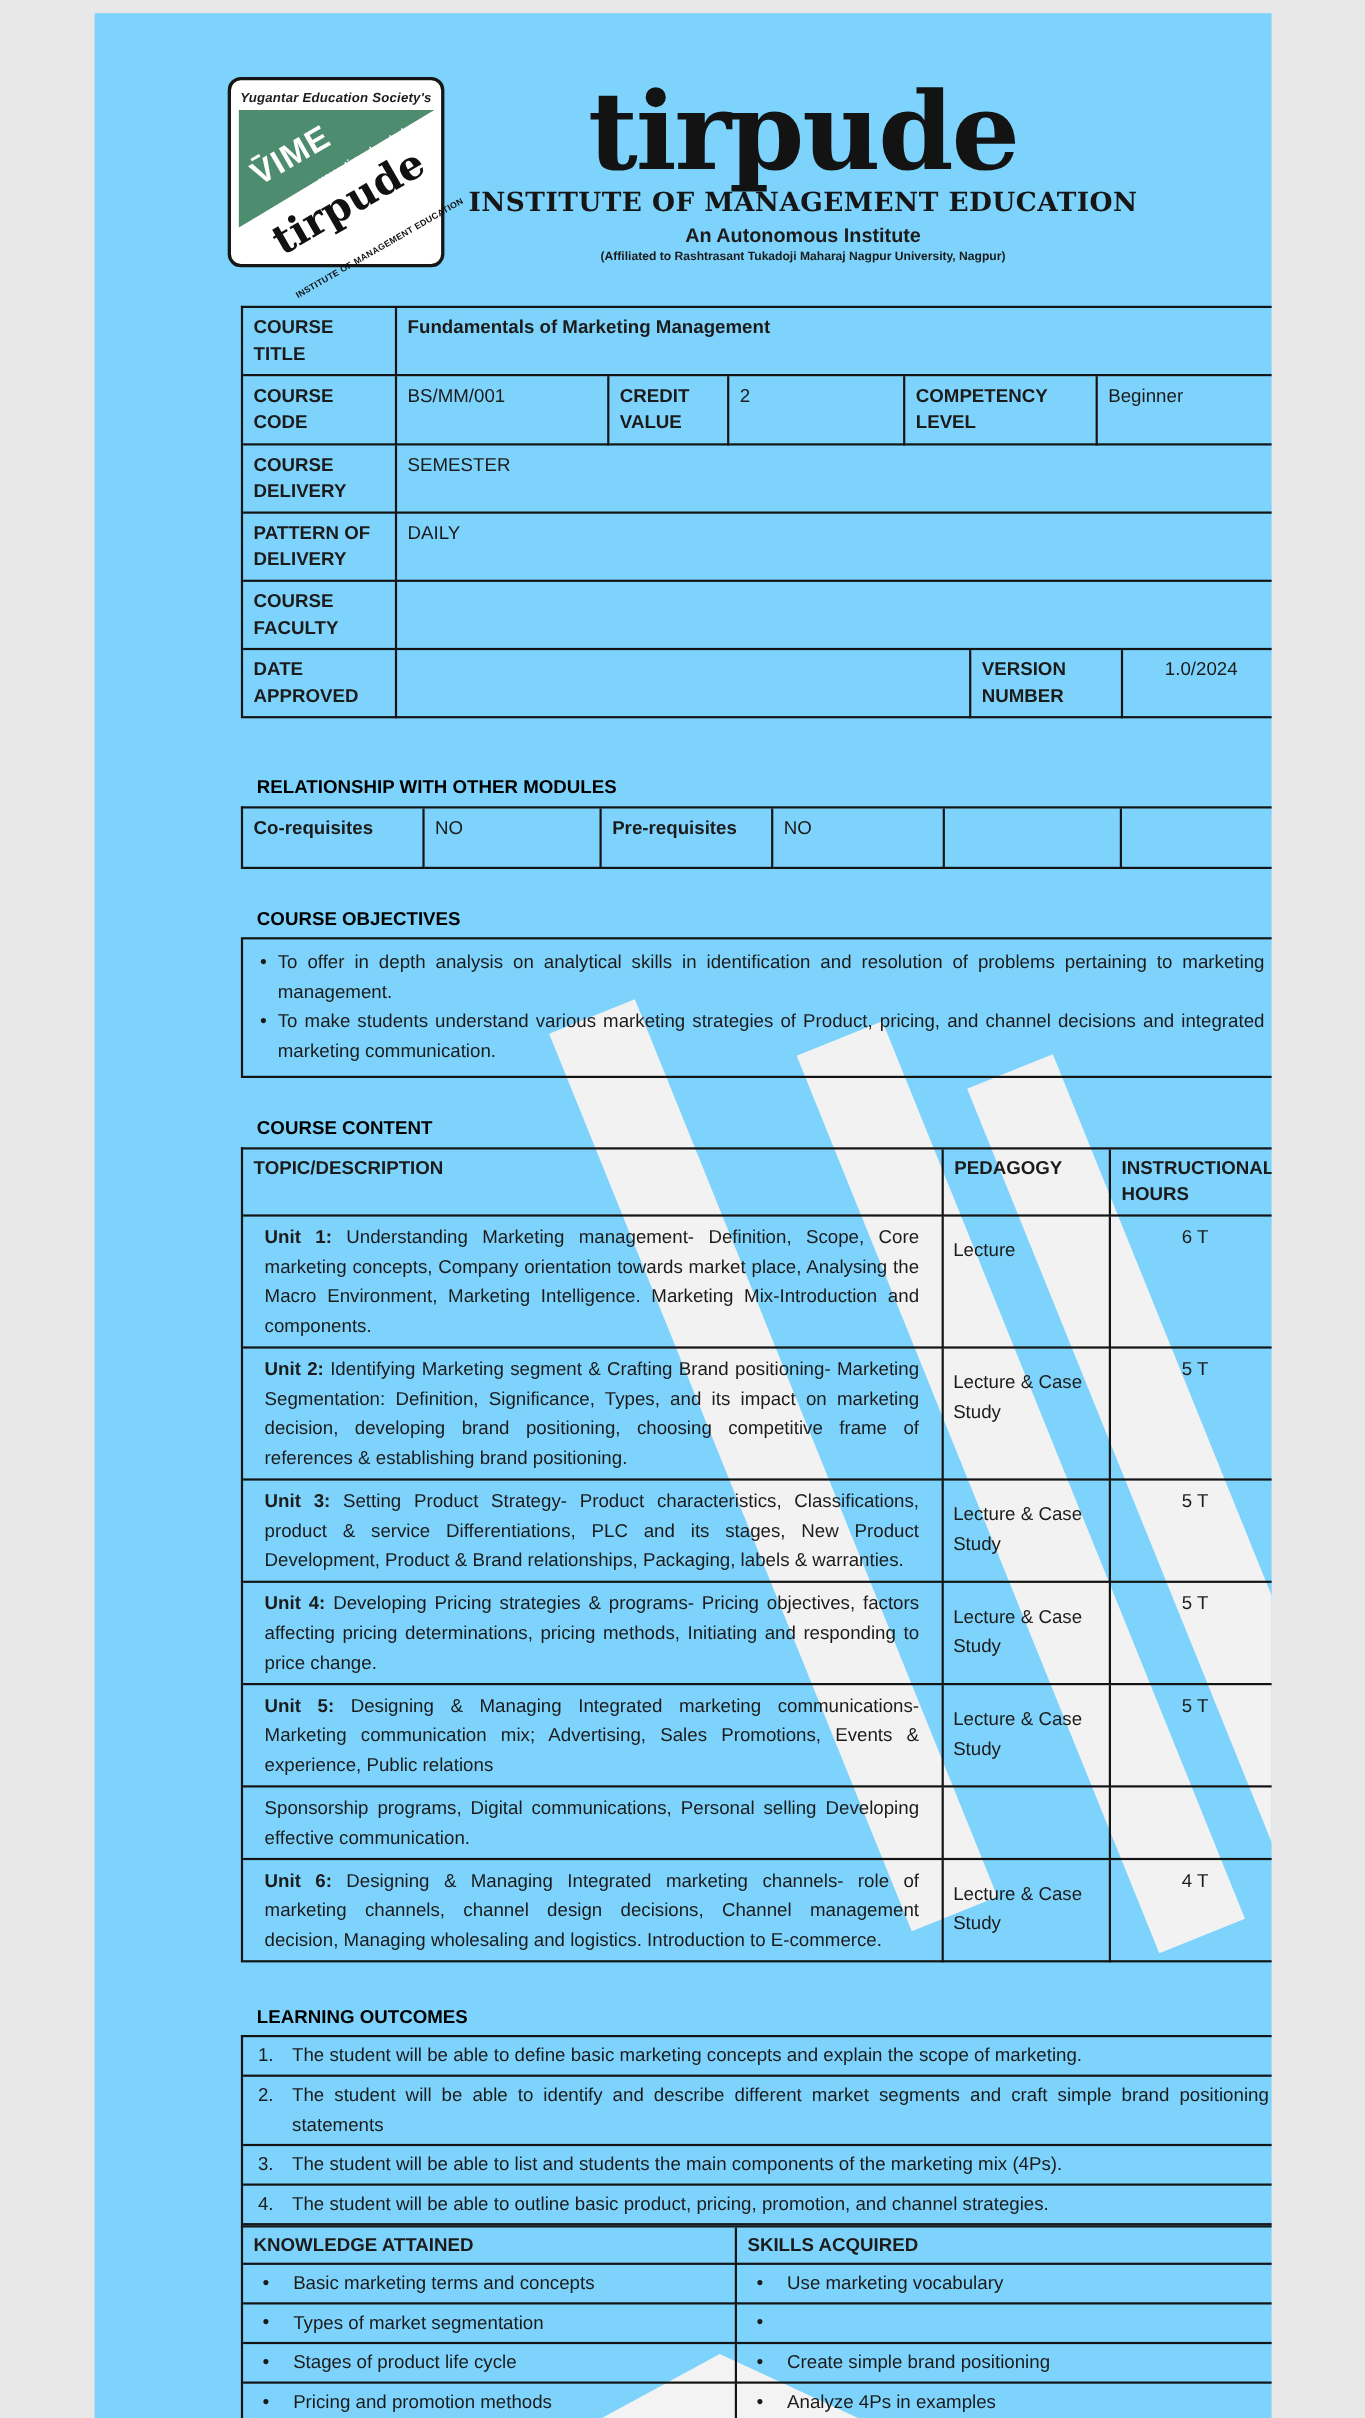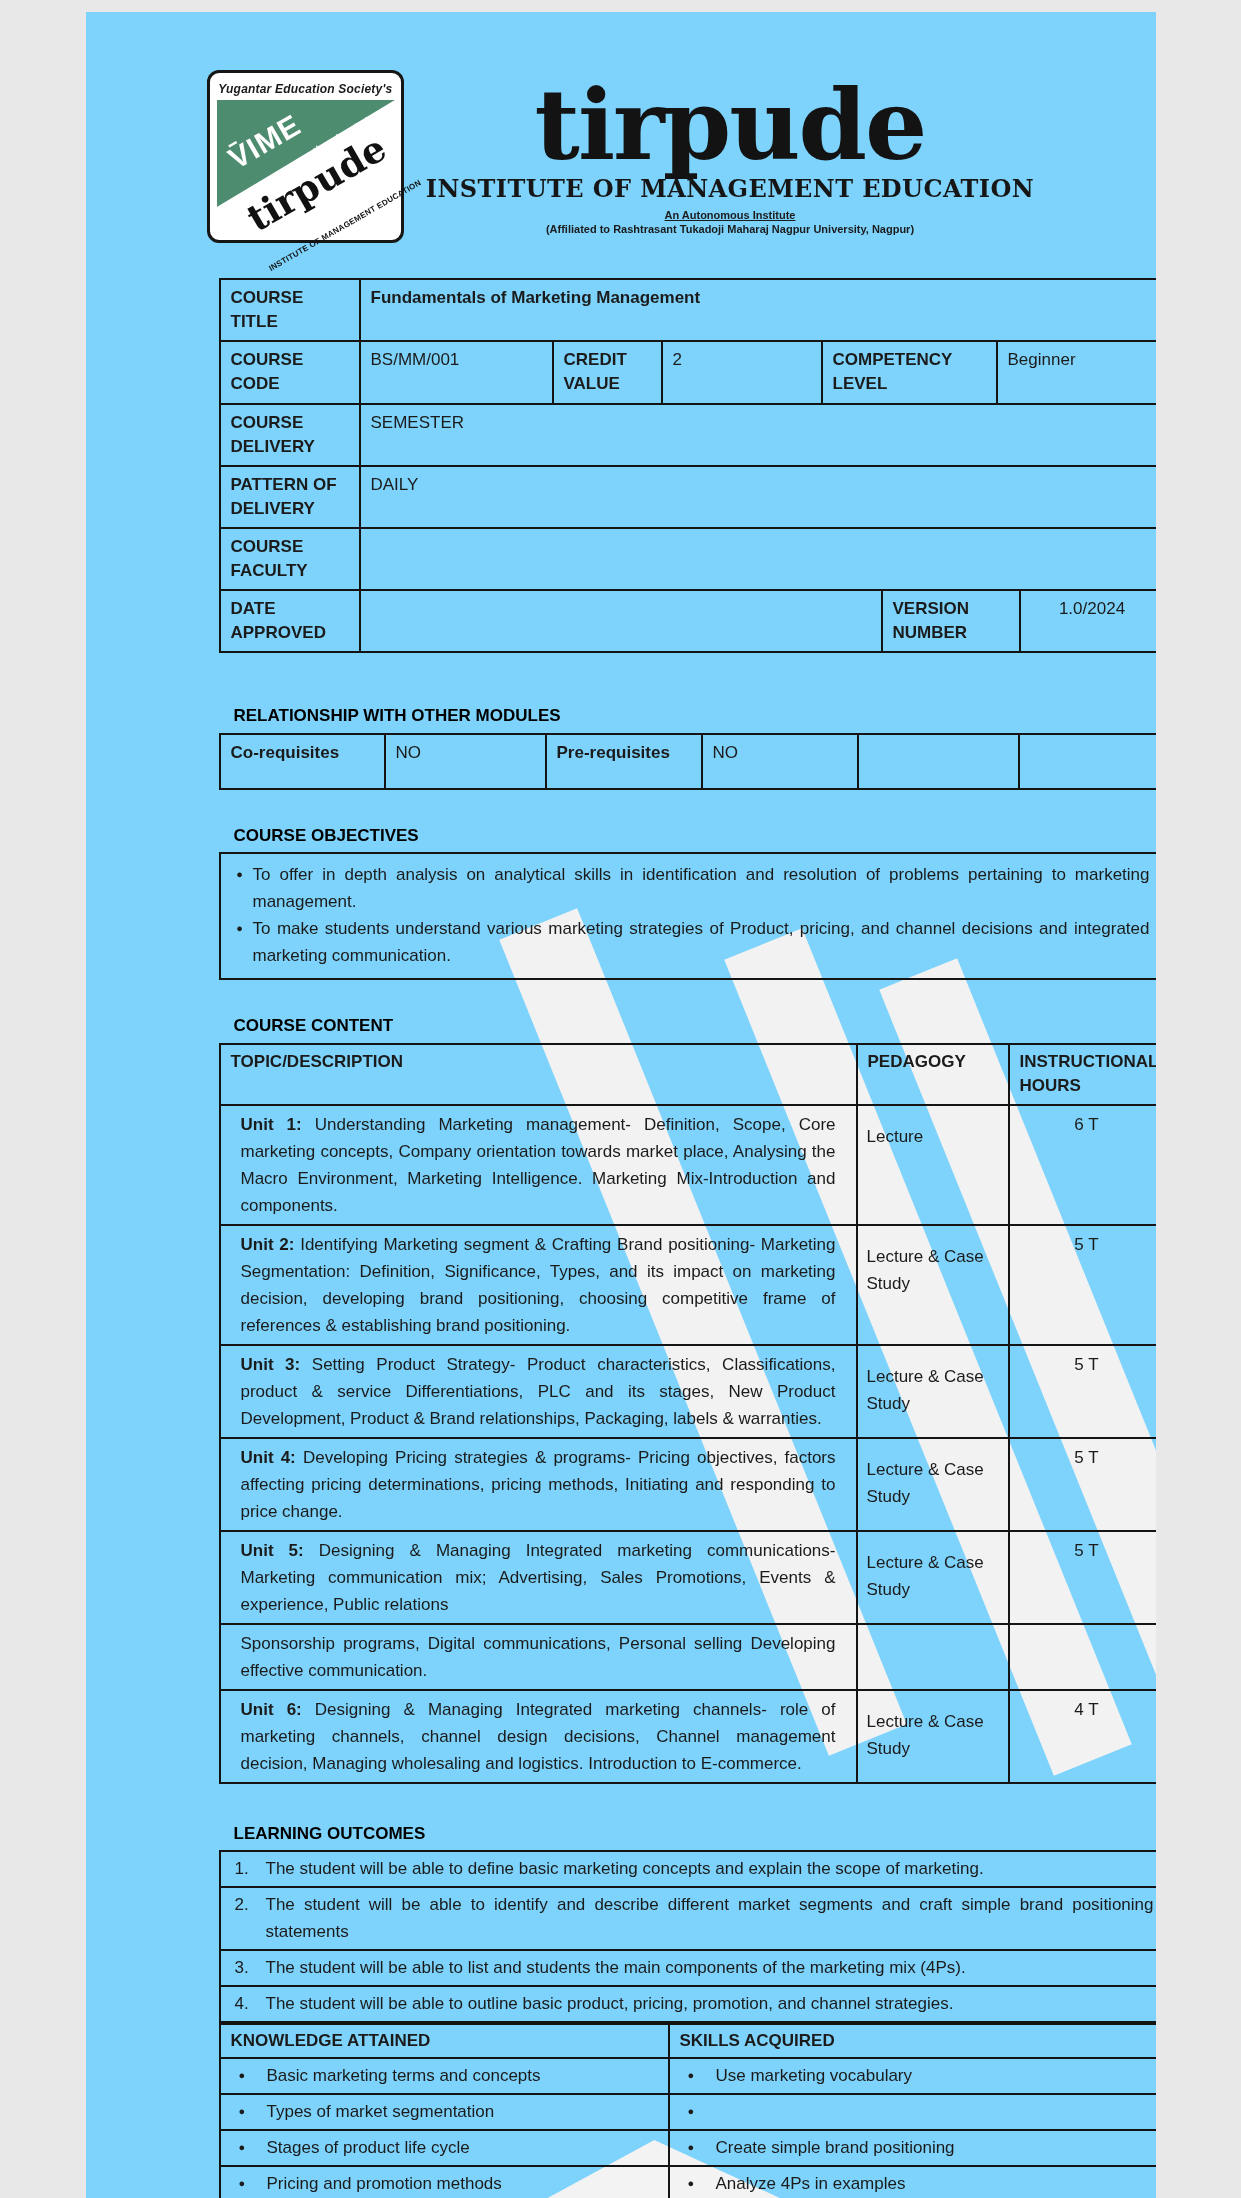--- a/index.html
+++ b/index.html
@@ -34,21 +34,21 @@
            font-family:"DejaVu Serif","Liberation Serif",serif; font-weight:bold;
            font-size:37px; transform:rotate(-30deg); }
   .badge .inst { position:absolute; left:48px; top:148px; color:#111;
            font-size:8px; font-weight:bold; transform:rotate(-30deg);
            letter-spacing:.3px; white-space:nowrap; }
   .hdr-right { text-align:center; }
   .wordmark { font-family:"DejaVu Serif","Liberation Serif",serif; font-weight:bold;
            font-size:98px; line-height:.95; color:#131313; letter-spacing:-2px; }
   .inst-line { font-family:"DejaVu Serif","Liberation Serif",serif; font-weight:bold;
            font-size:24px; letter-spacing:.4px; margin-top:2px; color:#161616; }
-  .auto-line { font-size:11px; font-weight:bold; margin-top:6px;text-decoration:underline; }
+  .auto-line { font-size:18px; font-weight:bold; margin-top:6px; }
   .affil-line { font-size:11px; font-weight:bold; margin-top:2px; }
 
   
   .body-col { width:945px; margin-left:133px; }
   .sec-h { font-weight:bold; font-size:17px; margin-left:15px; color:#000; }
   .tbl { border-left:2px solid #141414; border-top:2px solid #141414; background:transparent; }
   .row { display:grid; }
   .cell { border-right:2px solid #141414; border-bottom:2px solid #141414;
           padding:6px 10px; line-height:24px; }
   .lab { font-weight:bold; }

